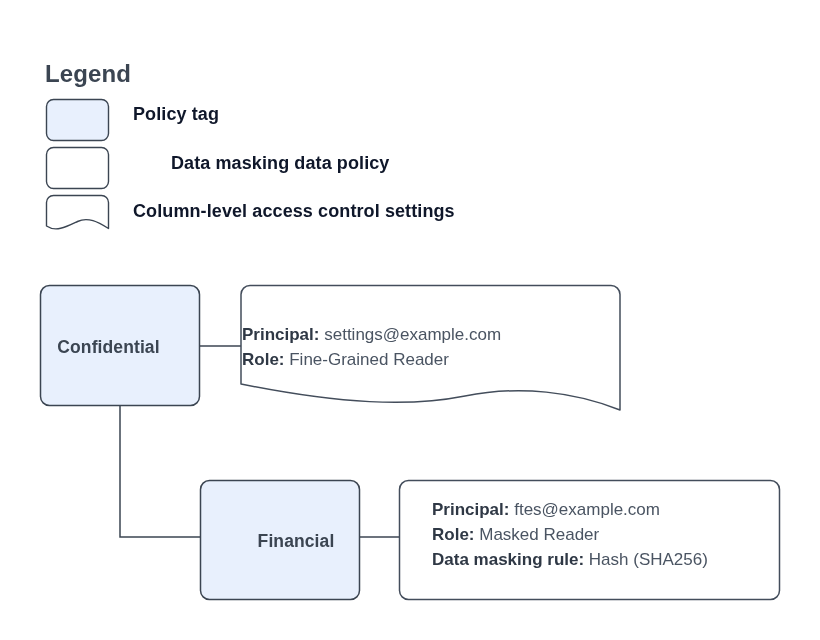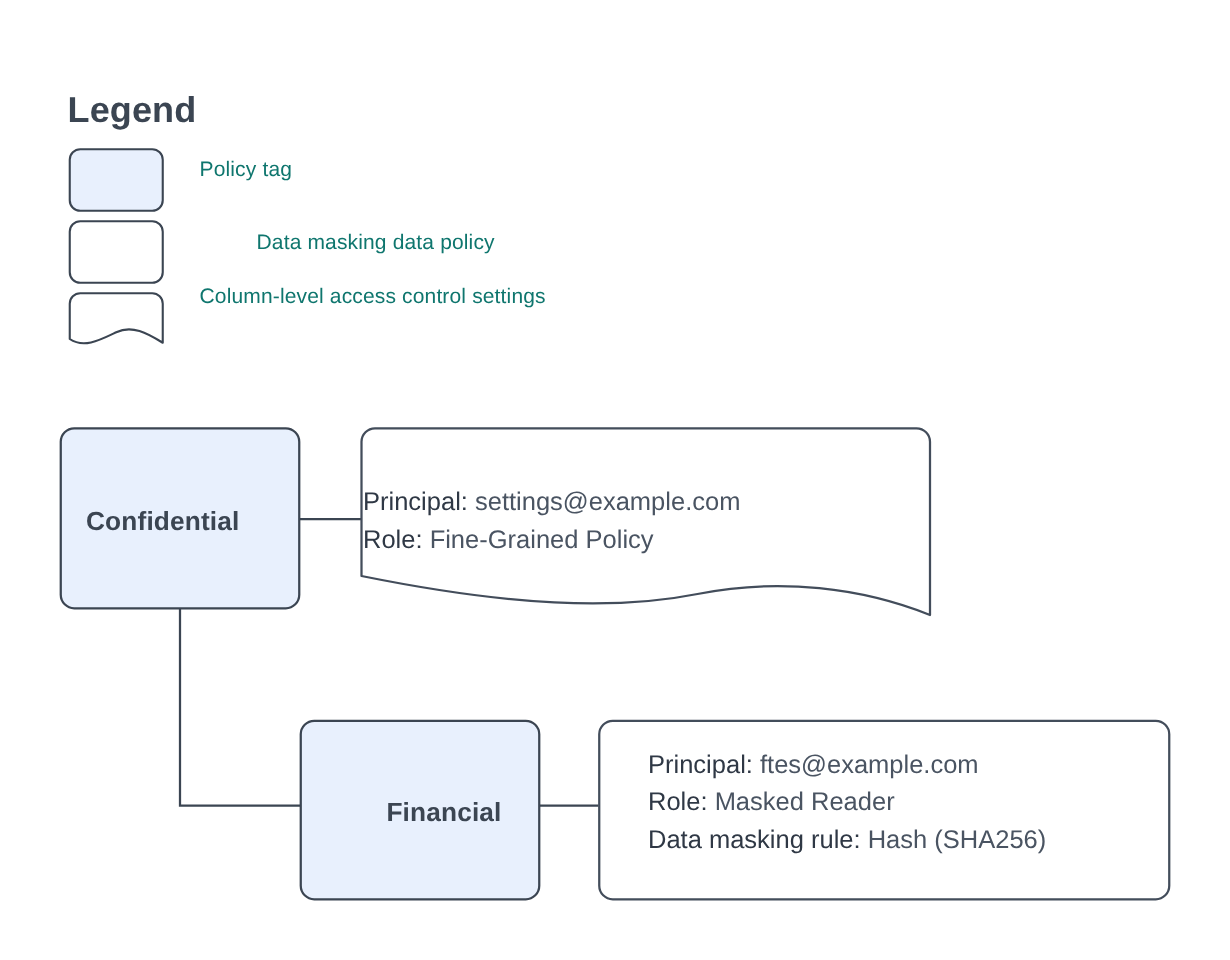--- a/index.html
+++ b/index.html
@@ -29,30 +29,30 @@
     left: 45px;
     top: 60px;
     font-size: 24px;
     font-weight: bold;
     color: #3b4552;
     letter-spacing: 0.1px;
     white-space: nowrap;
   }
   .legend-label {
     position: absolute;
-    font-size: 14px;
-    font-weight: normal;
-    color: #0f766e;
+    font-size: 18px;
+    font-weight: bold;
+    color: #0f172a;
     white-space: nowrap;
     left: 133px;
     letter-spacing: 0.1px;
   }
   .legend-label.l0 { top: 104px; }
   .legend-label.l1 { top: 153px; margin-left: 38px; }
-  .legend-label.l2 { top: 189px; }
+  .legend-label.l2 { top: 201px; }
 
   
   .node-label {
     position: absolute;
     font-size: 17.5px;
     font-weight: bold;
     color: #3b4552;
     white-space: nowrap;
     text-align: center;
     letter-spacing: 0.1px;
@@ -70,21 +70,21 @@
 
   
   .note {
     position: absolute;
     font-size: 17px;
     line-height: 25px;
     color: #4a5462;
     white-space: nowrap;
   }
   .note .k {
-    font-weight: normal;
+    font-weight: bold;
     color: #2f3845;
   }
   #note-confidential {
     left: 242px;
     top: 322px;
   }
   #note-financial {
     left: 432px;
     top: 497px;
   }
@@ -142,21 +142,21 @@
 
 <div class="node-label" id="label-financial">Financial</div>
 
 <div class="note" id="note-confidential">
   <span class="note-line">
     <span class="k">Principal:</span>
     <span class="v">settings@example.com</span>
   </span>
   <span class="note-line">
     <span class="k">Role:</span>
-    <span class="v">Fine-Grained Policy</span>
+    <span class="v">Fine-Grained Reader</span>
   </span>
 </div>
 
 <div class="note" id="note-financial">
   <span class="note-line">
     <span class="k">Principal:</span>
     <span class="v">ftes@example.com</span>
   </span>
   <span class="note-line">
     <span class="k">Role:</span>

